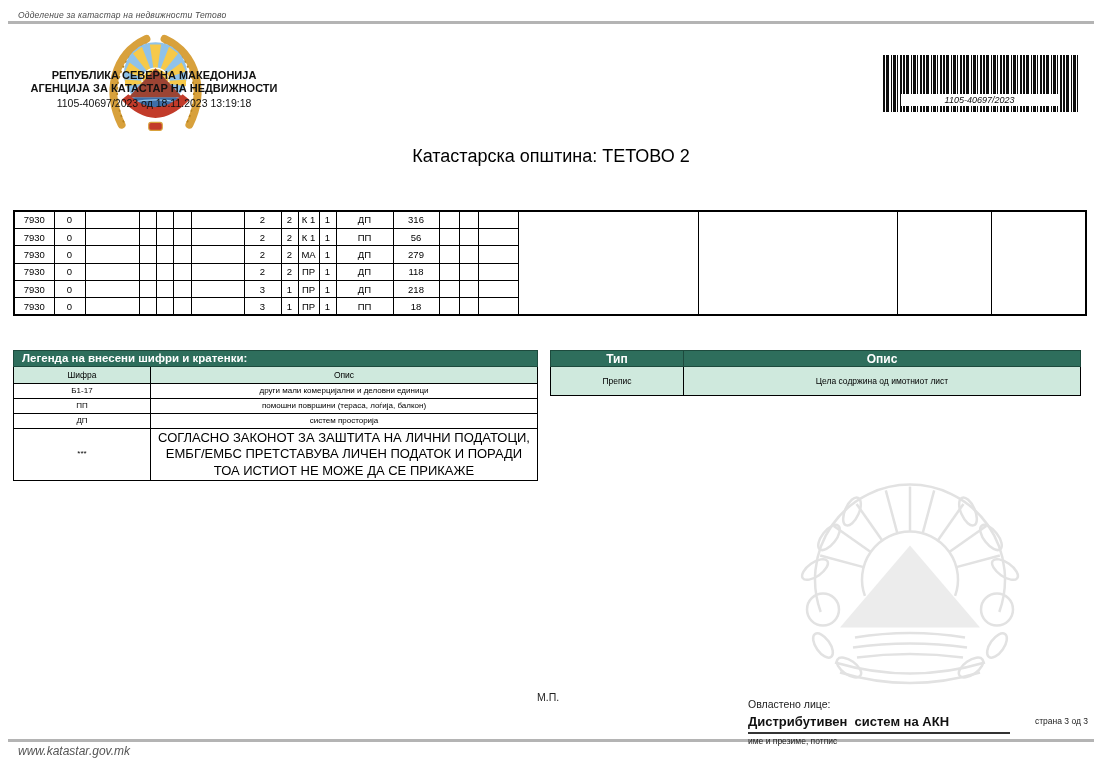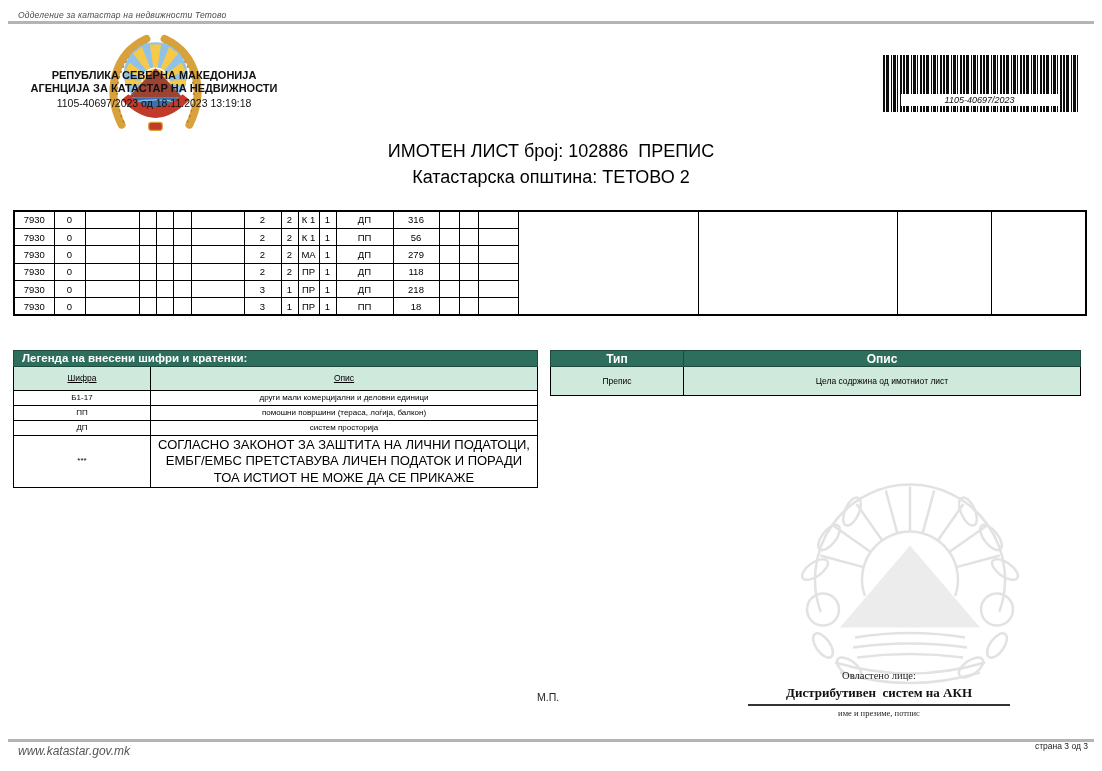--- a/index.html
+++ b/index.html
@@ -49,47 +49,47 @@
   table.main td { border:1px solid #000; height:17.4px; font-size:9.5px; text-align:center;
     vertical-align:middle; color:#000; padding:0 1px; overflow:hidden; white-space:nowrap; }
 
   
   .legend-wrap { position:absolute; left:13px; top:350px; }
   table.legend { border-collapse:collapse; table-layout:fixed; width:524px;padding-left:16px; }
   table.legend th.bigtitle { background:#2e6e5c; color:#fff; font-size:11.5px; font-weight:bold;
     text-align:left; padding:1px 0 2px 8px; border:1px solid #1d4a3d; height:15px; }
   table.legend td { border:1px solid #000; font-size:8px; text-align:center; vertical-align:middle;
     color:#000; padding:1px 4px; line-height:1.25; }
-  table.legend tr.subhead td { background:#cfe9dd; height:24px; font-size:8.5px;text-decoration:underline; }
+  table.legend tr.subhead td { background:#cfe9dd; height:17px; font-size:8.5px; }
   table.legend tr.data td { height:15px; background:#fff; }
   table.legend tr.small td.desc { font-size:13px;margin-top:20px; }
 
   
   .type-wrap { position:absolute; left:550px; top:350px; }
   table.typetbl { border-collapse:collapse; table-layout:fixed; width:530px; }
   table.typetbl th { background:#2e6e5c; color:#fff; font-size:12px; font-weight:bold;
     border:1px solid #1d4a3d; height:16px; text-align:center; }
   table.typetbl td { background:#cfe9dd; border:1px solid #000; font-size:8.5px; height:29px;
     text-align:center; vertical-align:middle; color:#000; }
 
   
   .watermark { position:absolute; left:785px; top:455px; width:250px; height:240px; z-index:0; }
 
   
   .stamp { position:absolute; left:537px; top:691px; font-size:10.5px; color:#222; }
-  .sig-block { position:absolute; left:748px; top:670px; width:262px; text-align:center; z-index:2;font-family:Liberation Serif, serif; }
+  .sig-block { position:absolute; left:748px; top:698px; width:262px; z-index:2; }
   .sig-label { font-size:10.5px; color:#222; }
   .sig-name { font-size:13px; font-weight:bold; color:#111; margin-top:4px; padding-bottom:3px;
     border-bottom:2px solid #333; white-space:pre; }
   .sig-caption { font-size:8.5px; color:#222; margin-top:2px; }
 
   
   .footer-rule { position:absolute; left:8px; right:8px; top:739px; height:2.5px; background:#b4b4b4; }
   .footer-url { position:absolute; left:18px; top:744px; font-size:12px; font-style:italic; color:#555; }
-  .footer-page { position:absolute; right:14px; top:741px; font-size:8.5px; color:#222; }
+  .footer-page { position:absolute; right:14px; top:716px; font-size:8.5px; color:#222; }
 </style>
 </head>
 <body>
 
 <div class="page">
 
   <div class="office-header">Одделение за катастар на недвижности Тетово</div>
   <div class="top-rule"></div>
 
   <svg class="emblem" viewBox="0 0 100 100" aria-hidden="true">
@@ -118,21 +118,20 @@
     <div class="agency-l1">РЕПУБЛИКА СЕВЕРНА МАКЕДОНИЈА</div>
     <div class="agency-l2">АГЕНЦИЈА ЗА КАТАСТАР НА НЕДВИЖНОСТИ</div>
     <div class="agency-l3">1105-40697/2023 од 18.11.2023 13:19:18</div>
   </div>
 
   <div class="barcode">
     <div class="barcode-label">1105-40697/2023</div>
   </div>
 
   <div class="title-block">
-    <div class="title-line1">ИМОТЕН ЛИСТ број: 102886  ПРЕПИС</div>
     <div class="title-line2">Катастарска општина: ТЕТОВО 2</div>
   </div>
 
   <div class="main-table-wrap">
     <table class="main">
       <colgroup>
         <col style="width:40px">
           <col style="width:31px">
           <col style="width:54px">
           <col style="width:17px">

